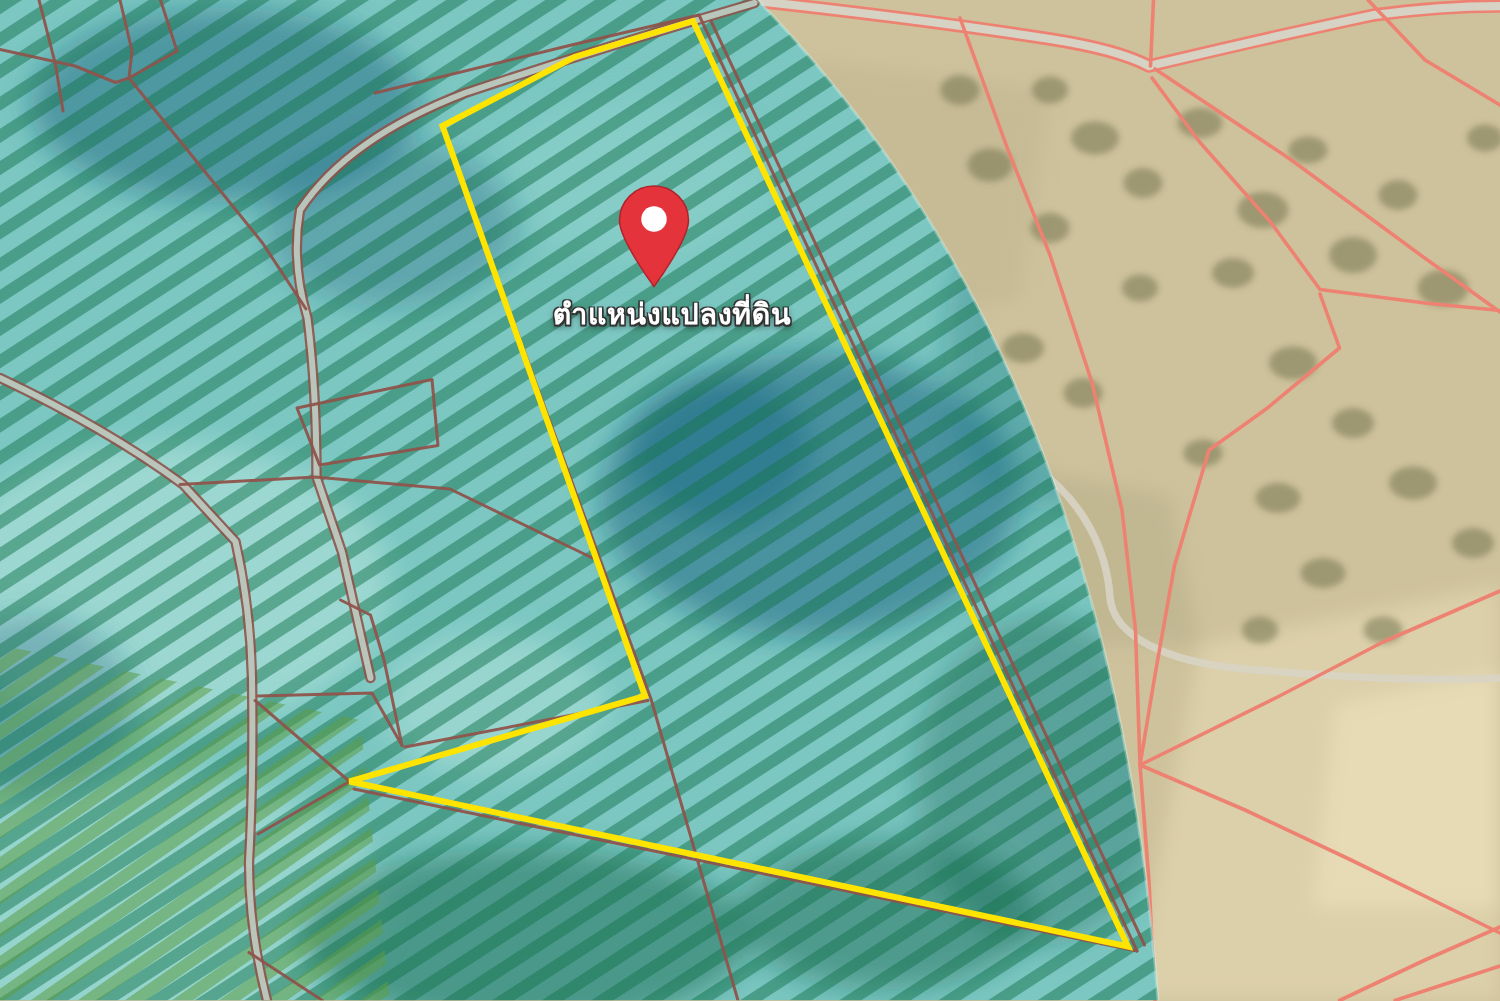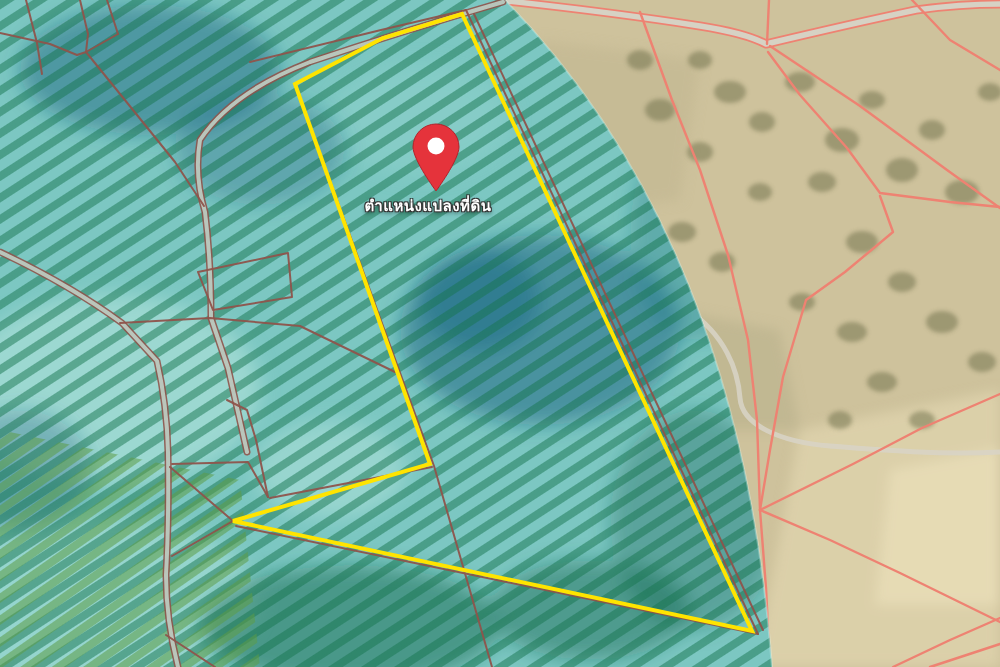--- a/index.html
+++ b/index.html
@@ -3,22 +3,22 @@
 <meta charset="utf-8">
 <style>
   html,body{margin:0;padding:0;background:#222;}
   .map-canvas{
     position:relative;width:1000px;height:667px;overflow:hidden;
     font-family:"Liberation Sans","DejaVu Sans",sans-serif;
     cursor:grab;
   }
   .map-canvas svg{position:absolute;left:0;top:0;display:block;}
   .marker-label{
-    position:absolute;left:278px;top:194px;width:300px;text-align:center;
-    font-size:15px;font-weight:bold;color:#ffffff;letter-spacing:.5px;
+    position:absolute;left:298px;top:194px;width:300px;text-align:center;
+    font-size:19px;font-weight:bold;color:#ffffff;letter-spacing:.5px;
     text-shadow:-1px -1px 0 #333,1px -1px 0 #333,-1px 1px 0 #333,1px 1px 0 #333,0 2px 4px rgba(0,0,0,.65);
     pointer-events:none;white-space:nowrap;
   }
 </style>
 </head>
 <body>
 
 <div class="map-canvas">
 <svg width="1000" height="667" viewBox="0 0 1000 667">
   <defs>

